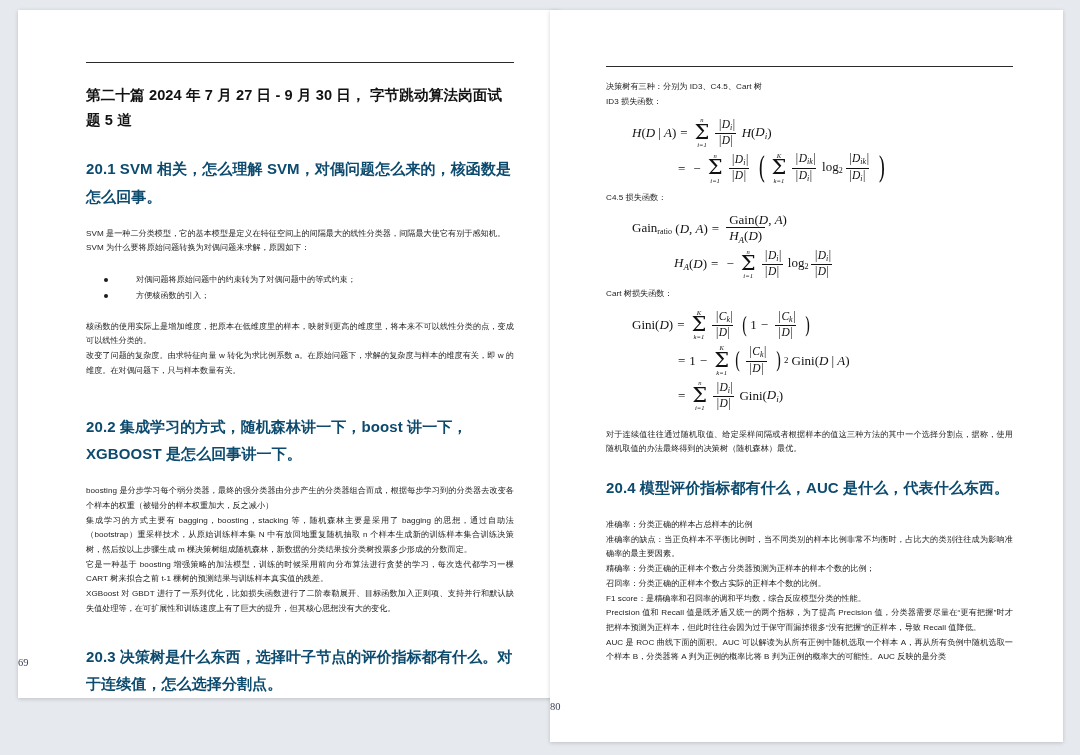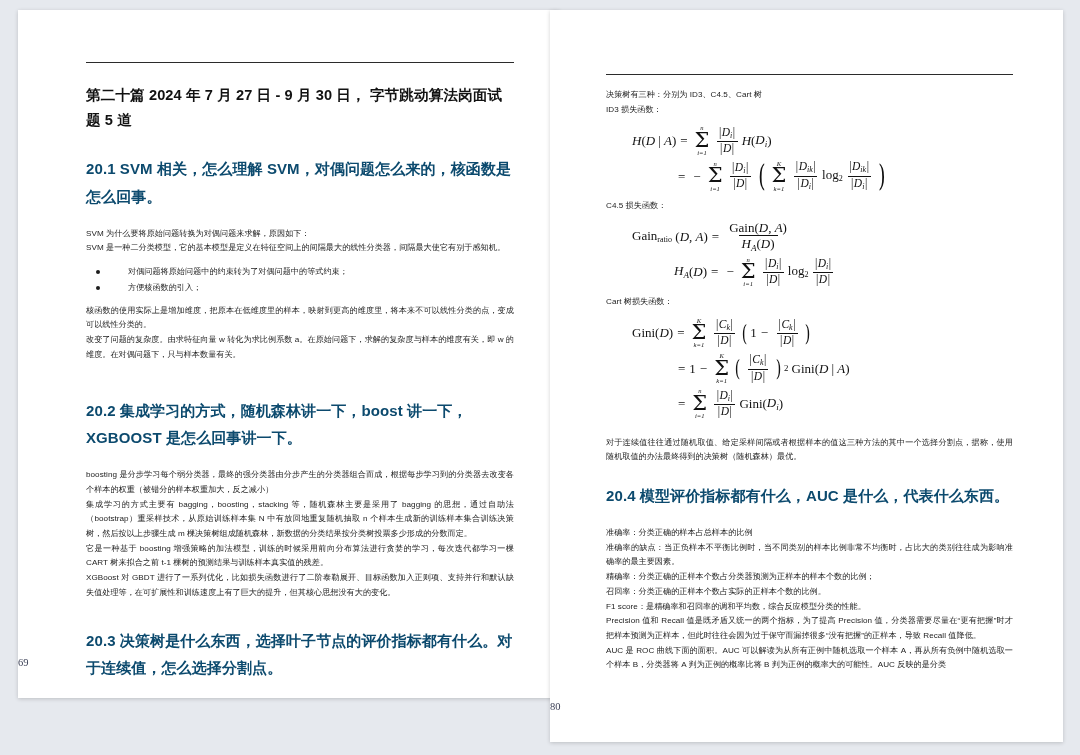--- a/index.html
+++ b/index.html
@@ -29,21 +29,21 @@
   #page-left  { left: 18px;  width: 514px; height: 688px; padding-left: 28px; }
   #page-right { left: 550px; width: 513px; height: 732px; }
 
   .page-inner {
     position: absolute;
     left: 68px;
     right: 46px;
     top: 52px;
     bottom: 58px;
   }
-  #page-right .page-inner { left: 56px; right: 50px; top: 64px; }
+  #page-right .page-inner { left: 56px; right: 50px; top: 56px; }
 
   .rule {
     border: 0;
     border-top: 1px solid #2b2b2b;
     margin: 0 0 20px 0;
     padding: 0;
   }
   #page-right .rule { margin-bottom: 13px; }
 
   h1.doc-title {
@@ -73,21 +73,21 @@
     letter-spacing: 0.05px;
   }
   .para-block { margin-bottom: 0px; }
   .gap-sm { height: 9px; }
   .gap-md { height: 17px; }
   .gap-lg { height: 26px; }
   .gap-xl { height: 34px; }
 
   ul.bullets {
     list-style: none;
-    margin: 8px;
+    margin: 16px;
     padding: 0;
   }
   ul.bullets li {
     position: relative;
     padding-left: 34px;
     font-size: 8.1px;
     line-height: 1.95;
     color: #1c1c1c;
   }
   ul.bullets li:before {
@@ -142,21 +142,21 @@
     font-style: normal;
     margin: 0 3px;
     line-height: 1;
   }
   .sum .sig { font-size: 21px; line-height: 0.82; font-family: "DejaVu Serif", serif; }
   .sum .lim { font-size: 6.6px; font-style: italic; line-height: 1.15; }
 
   .frac {
     display: inline-flex;
     flex-direction: column;
-    align-items: center;
+    align-items: flex-start;
     justify-content: center;
     vertical-align: middle;
     margin: 0 3px;
     line-height: 1;
   }
   .frac .num { padding: 0 3px 1px 3px; font-size: 11.5px; }
   .frac .den { padding: 1px 3px 0 3px; font-size: 11.5px; border-top: 1px solid #111; }
   .frac.big .num, .frac.big .den { font-size: 13px; }
 
   .sub { font-size: 0.7em; vertical-align: -0.28em; font-style: italic; }
@@ -184,22 +184,22 @@
   <div class="page" id="page-left">
     <div class="page-inner">
 
       <hr class="rule">
 
       <h1 class="doc-title">第二十篇 2024 年 7 月 27 日 - 9 月 30 日， 字节跳动算法岗面试题 5 道</h1>
 
       <h2 class="sec-title">20.1 SVM 相关，怎么理解 SVM，对偶问题怎么来的，核函数是怎么回事。</h2>
 
       <div class="para-block">
+        <p class="body">SVM 是一种二分类模型，它的基本模型是定义在特征空间上的间隔最大的线性分类器，间隔最大使它有别于感知机。</p>
         <p class="body">SVM 为什么要将原始问题转换为对偶问题来求解，原因如下：</p>
-        <p class="body">SVM 是一种二分类模型，它的基本模型是定义在特征空间上的间隔最大的线性分类器，间隔最大使它有别于感知机。</p>
         <ul class="bullets">
           <li class="body">对偶问题将原始问题中的约束转为了对偶问题中的等式约束；</li>
           <li class="body">方便核函数的引入；</li>
         </ul>
         <p class="body">核函数的使用实际上是增加维度，把原本在低维度里的样本，映射到更高的维度里，将本来不可以线性分类的点，变成可以线性分类的。</p>
         <p class="body">改变了问题的复杂度。由求特征向量 w 转化为求比例系数 a。在原始问题下，求解的复杂度与样本的维度有关，即 w 的维度。在对偶问题下，只与样本数量有关。</p>
       </div>
 
       <div class="gap-xl"></div>
 

